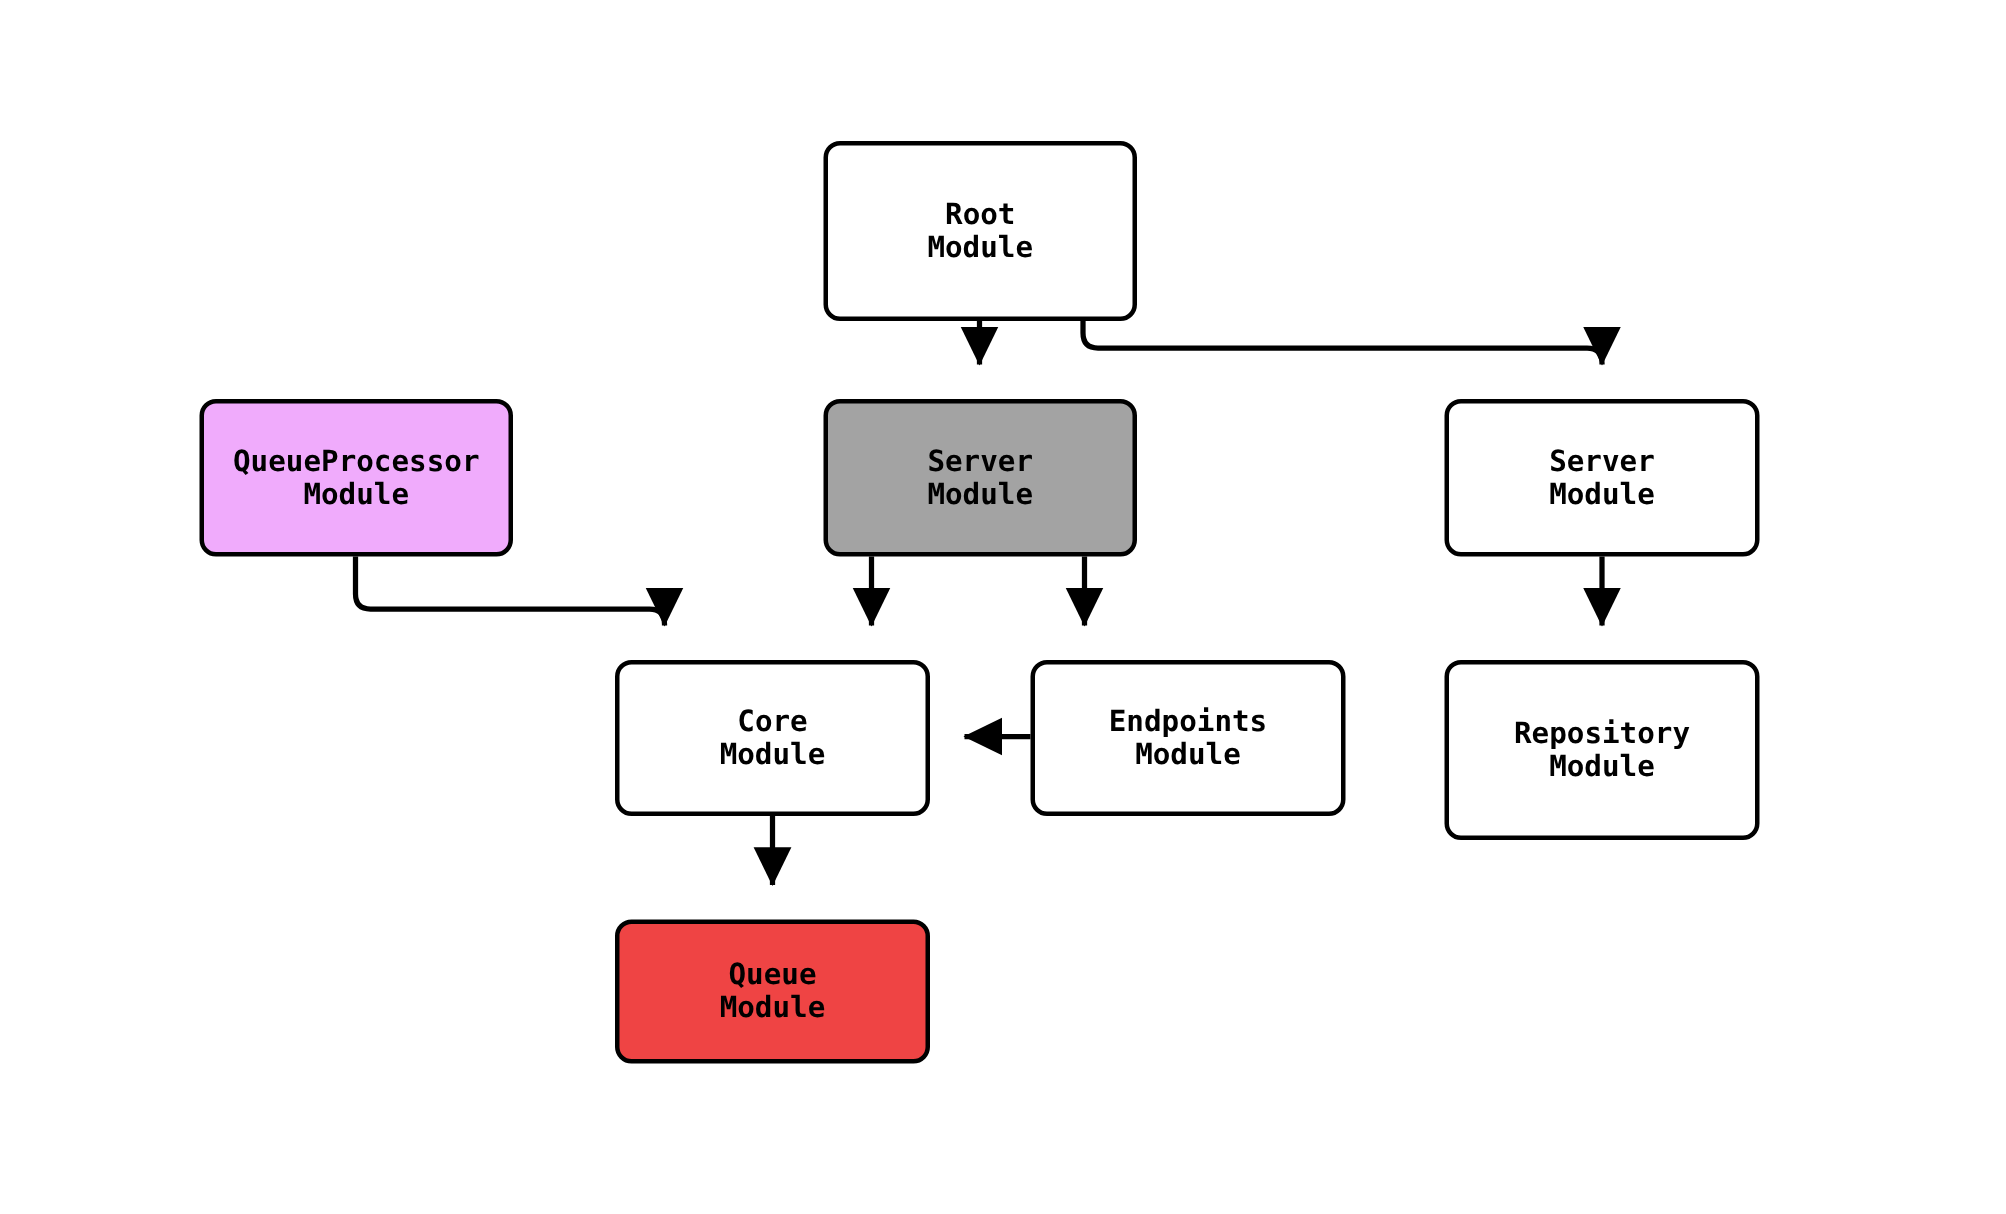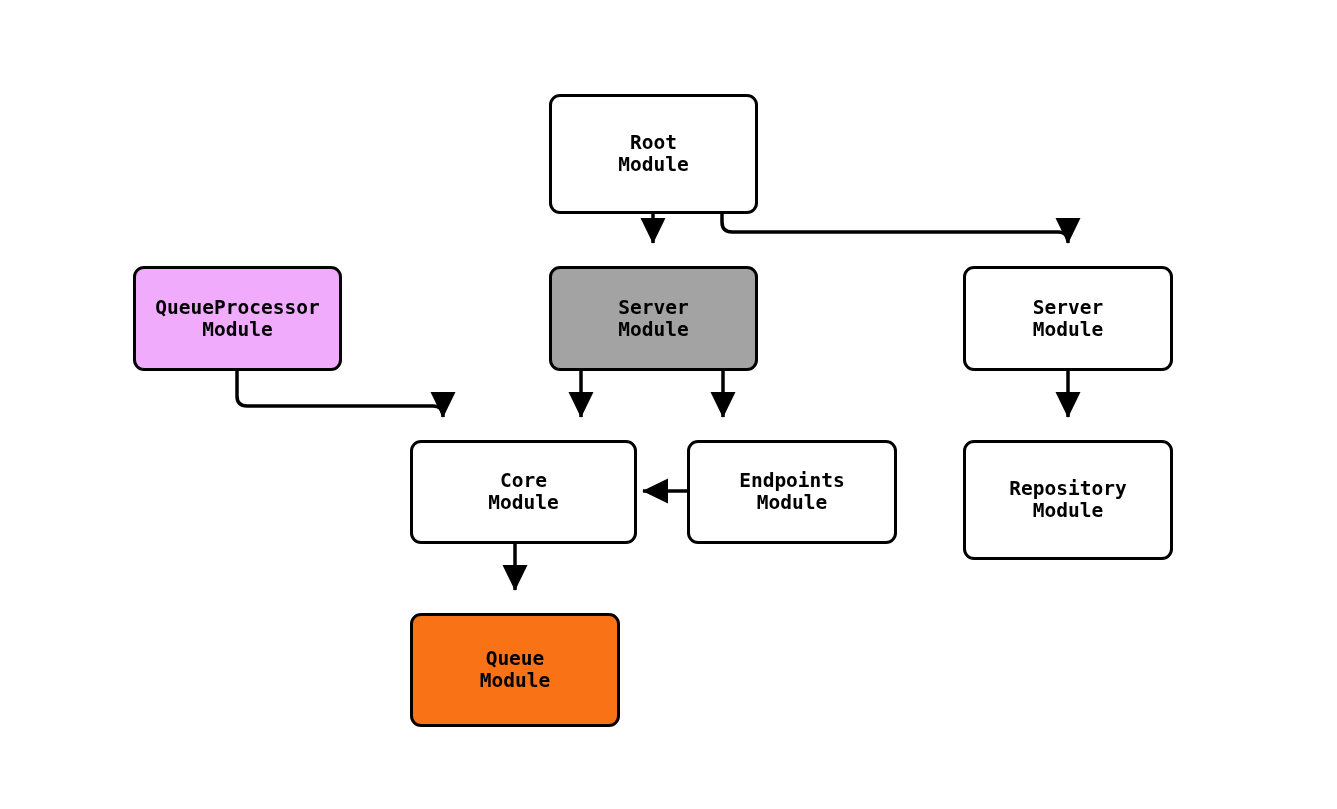--- a/index.html
+++ b/index.html
@@ -85,33 +85,33 @@
   <div class="node" style="left: 549px; top: 266px; width: 209px; height: 105px; border-color: rgb(0, 0, 0); background: #a3a3a3;">
     <div class="node-label">Server</div>
     <div class="node-label">Module</div>
   </div>
 
   <div class="node" style="left: 963px; top: 266px; width: 210px; height: 105px; border-color: rgb(0, 0, 0); background: rgb(255, 255, 255);">
     <div class="node-label">Server</div>
     <div class="node-label">Module</div>
   </div>
 
-  <div class="node" style="left: 410px; top: 440px; width: 227px; height: 104px; border-color: rgb(0, 0, 0); background: rgb(255, 255, 255);">
+  <div class="node" style="left: 410px; top: 440px; width: 210px; height: 104px; border-color: rgb(0, 0, 0); background: rgb(255, 255, 255);">
     <div class="node-label">Core</div>
     <div class="node-label">Module</div>
   </div>
 
   <div class="node" style="left: 687px; top: 440px; width: 210px; height: 104px; border-color: rgb(0, 0, 0); background: rgb(255, 255, 255);">
     <div class="node-label">Endpoints</div>
     <div class="node-label">Module</div>
   </div>
 
   <div class="node" style="left: 963px; top: 440px; width: 210px; height: 120px; border-color: rgb(0, 0, 0); background: rgb(255, 255, 255);">
     <div class="node-label">Repository</div>
     <div class="node-label">Module</div>
   </div>
 
-  <div class="node" style="left: 410px; top: 613px; width: 210px; height: 114px; border-color: rgb(0, 0, 0); background: #f97316;">
+  <div class="node" style="left: 410px; top: 613px; width: 210px; height: 96px; border-color: rgb(0, 0, 0); background: #ef4444;">
     <div class="node-label">Queue</div>
     <div class="node-label">Module</div>
   </div>
 
 </div>
 
 </body></html>

